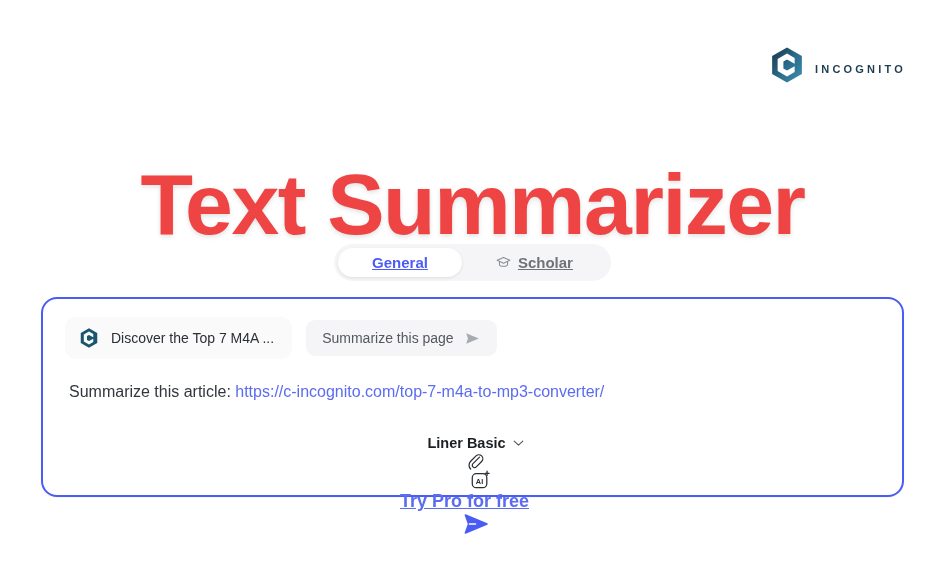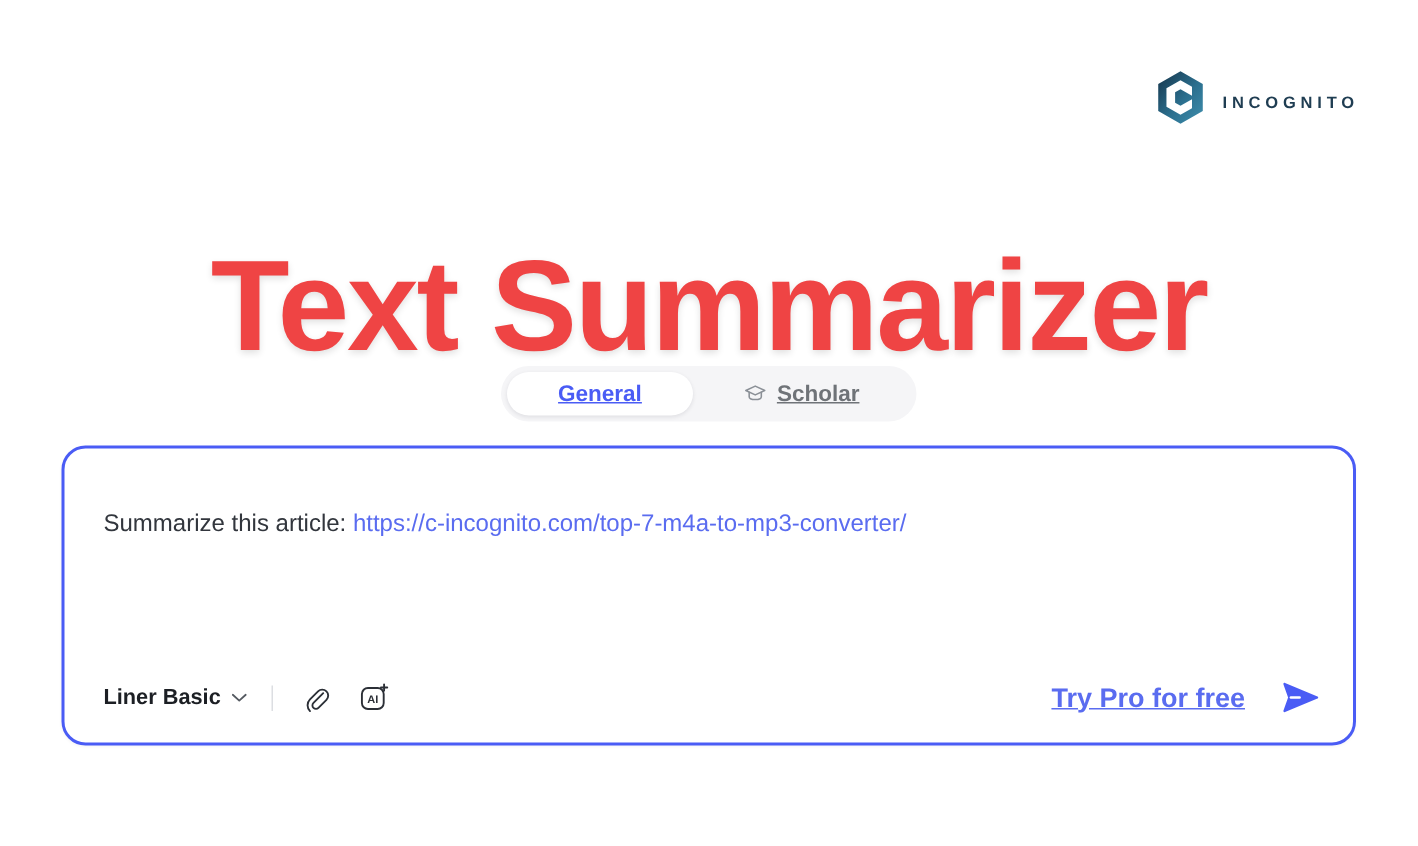--- a/index.html
+++ b/index.html
@@ -170,20 +170,21 @@
   .toolbar {
     position: absolute;
     left: 0;
     bottom: 0;
     width: 100%;
     box-sizing: border-box;
     height: 60px;
     display: flex;
     align-items: center;
     padding: 0 20px 0 26px;
+    flex-direction: column;
   }
   .model-select {
     display: flex;
     align-items: center;
     gap: 7px;
     font-size: 14.5px;
     font-weight: 700;
     color: #1c1f24;
     cursor: pointer;
     user-select: none;
@@ -260,21 +261,34 @@
       </svg>
       <span>Scholar</span>
     </button>
   </div>
 </div>
 
 <div class="composer">
 
   <div class="chips-row">
 
-
+    <div class="source-chip">
+      <svg class="favicon" width="20" height="22" viewBox="0 0 40 42">
+        <path d="M20 1.5 L36.5 11 L36.5 31 L20 40.5 L3.5 31 L3.5 11 Z
+                 M20 8.2 L9.6 14.2 L9.6 27.8 L20 33.8 L28.5 28.9 L28.5 22.3 L20 27.2 L16 24.9 L16 17.1 L20 14.8 L28.5 19.7 L28.5 13.1 Z" fill="#1a5570" fill-rule="evenodd"></path>
+      </svg>
+      <span class="chip-text">Discover the Top 7 M4A ...</span>
+    </div>
+
+    <div class="page-action-chip">
+      <span>Summarize this page</span>
+      <svg width="17" height="15" viewBox="0 0 20 18">
+        <path d="M2.4 2.6 L17.6 9 L2.4 15.4 L4.6 9 Z" fill="#a6abb2"></path>
+      </svg>
+    </div>
 
   </div>
 
   <div class="prompt-line">
     <span>Summarize this article: </span><span class="prompt-url">https://c-incognito.com/top-7-m4a-to-mp3-converter/</span>
   </div>
 
   <div class="toolbar">
 
     <div class="model-select">

